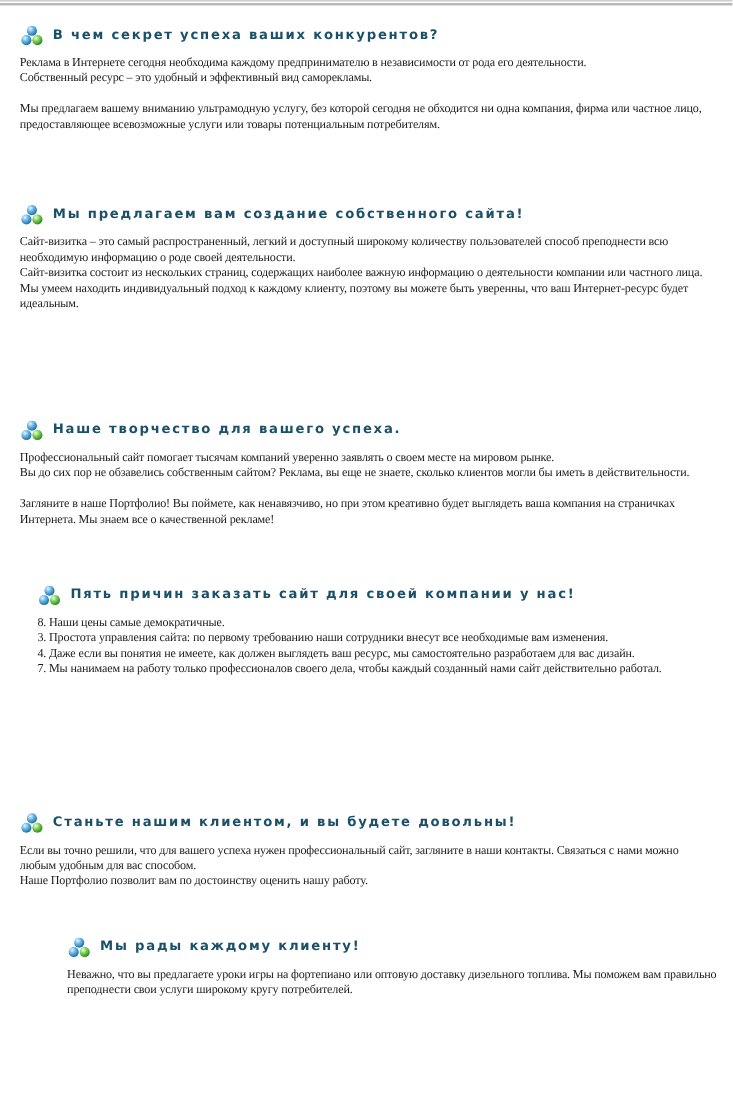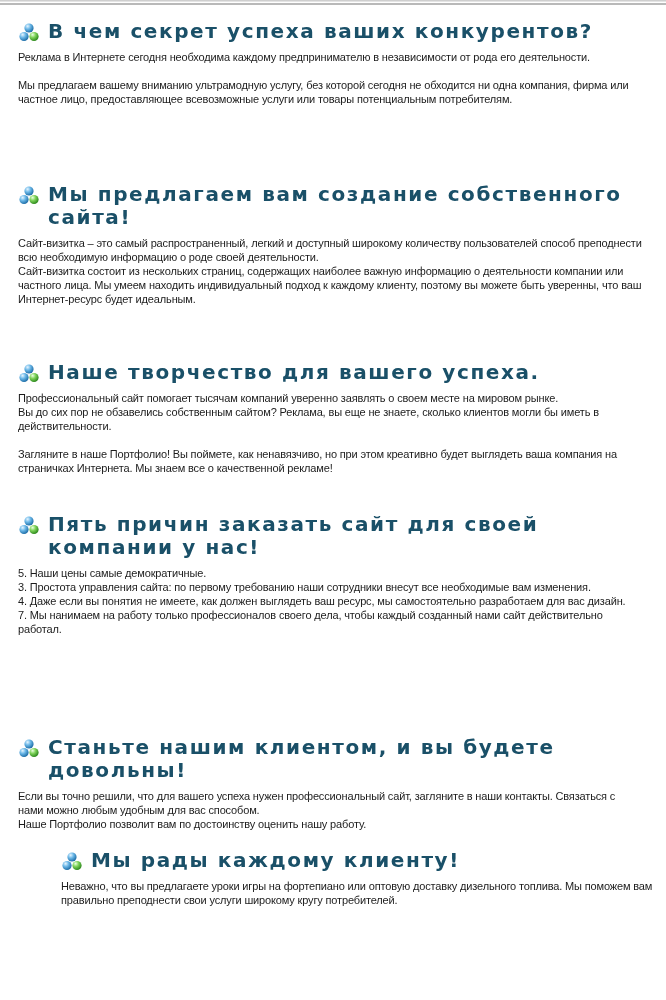--- a/index.html
+++ b/index.html
@@ -29,54 +29,54 @@
       top: 20px;
       width: 640px;
     }
     .section {
       margin: 0;
     }
     .section h2 {
       margin: 0;
       font-family: "DejaVu Sans", sans-serif;
       font-weight: bold;
-      font-size: 20px;
+      font-size: 12px;
       letter-spacing: 1.6px;
       color: #1a5068;
       line-height: 23px;
       position: relative;
       padding-left: 30px;
     }
     .section h2 .ico {
       position: absolute;
       left: 0;
       top: 3px;
       width: 22px;
       height: 19px;
     }
     .section .body {
       margin-top: 7px;
-      font-family: Liberation Sans, sans-serif;
+      font-family: Liberation Serif, serif;
       font-size: 11px;
       line-height: 14px;
       color: #1c1c1c;
       letter-spacing: -0.15px;
       white-space: normal;
       width: 625px;
     }
     .section .body p {
       margin: 0;
     }
     .section .body .gap {
       height: 14px;
     }
     .s1 { position: absolute; top: 0; }
     .s2 { position: absolute; top: 163px; }
-    .s3 { position: absolute; top: 341px; }
-    .s4 { position: absolute; top: 493px; }
+    .s3 { position: absolute; top: 359px; }
+    .s4 { position: absolute; top: 509px; margin-left: 16px; }
     .s5 { position: absolute; top: 716px; }
     .s6 { position: absolute; top: 829px; margin-left: 43px; }
   </style>
 </head>
 <body>
 
 <div class="top-rule"></div>
 
 <svg width="0" height="0" style="position:absolute">
   <defs>
@@ -102,20 +102,21 @@
 
   <div class="section s1">
     <h2>
       <svg class="ico">
           <use href="#balls"></use>
         </svg>
       <span>В чем секрет успеха ваших конкурентов?</span>
     </h2>
     <div class="body">
       <p>Реклама в Интернете сегодня необходима каждому предпринимателю в независимости от рода его деятельности.</p>
+      <p>Собственный ресурс – это удобный и эффективный вид саморекламы.</p>
       <div class="gap"></div>
       <p>Мы предлагаем вашему вниманию ультрамодную услугу, без которой сегодня не обходится ни одна компания, фирма или частное лицо, предоставляющее всевозможные услуги или товары потенциальным потребителям.</p>
     </div>
   </div>
 
   <div class="section s2">
     <h2>
       <svg class="ico">
           <use href="#balls"></use>
         </svg>
@@ -143,21 +144,21 @@
   </div>
 
   <div class="section s4">
     <h2>
       <svg class="ico">
           <use href="#balls"></use>
         </svg>
       <span>Пять причин заказать сайт для своей компании у нас!</span>
     </h2>
     <div class="body">
-      <p>5. Наши цены самые демократичные.</p>
+      <p>8. Наши цены самые демократичные.</p>
       <p>3. Простота управления сайта: по первому требованию наши сотрудники внесут все необходимые вам изменения.</p>
       <p>4. Даже если вы понятия не имеете, как должен выглядеть ваш ресурс, мы самостоятельно разработаем для вас дизайн.</p>
       <p>7. Мы нанимаем на работу только профессионалов своего дела, чтобы каждый созданный нами сайт действительно работал.</p>
     </div>
   </div>
 
   <div class="section s5">
     <h2>
       <svg class="ico">
           <use href="#balls"></use>

